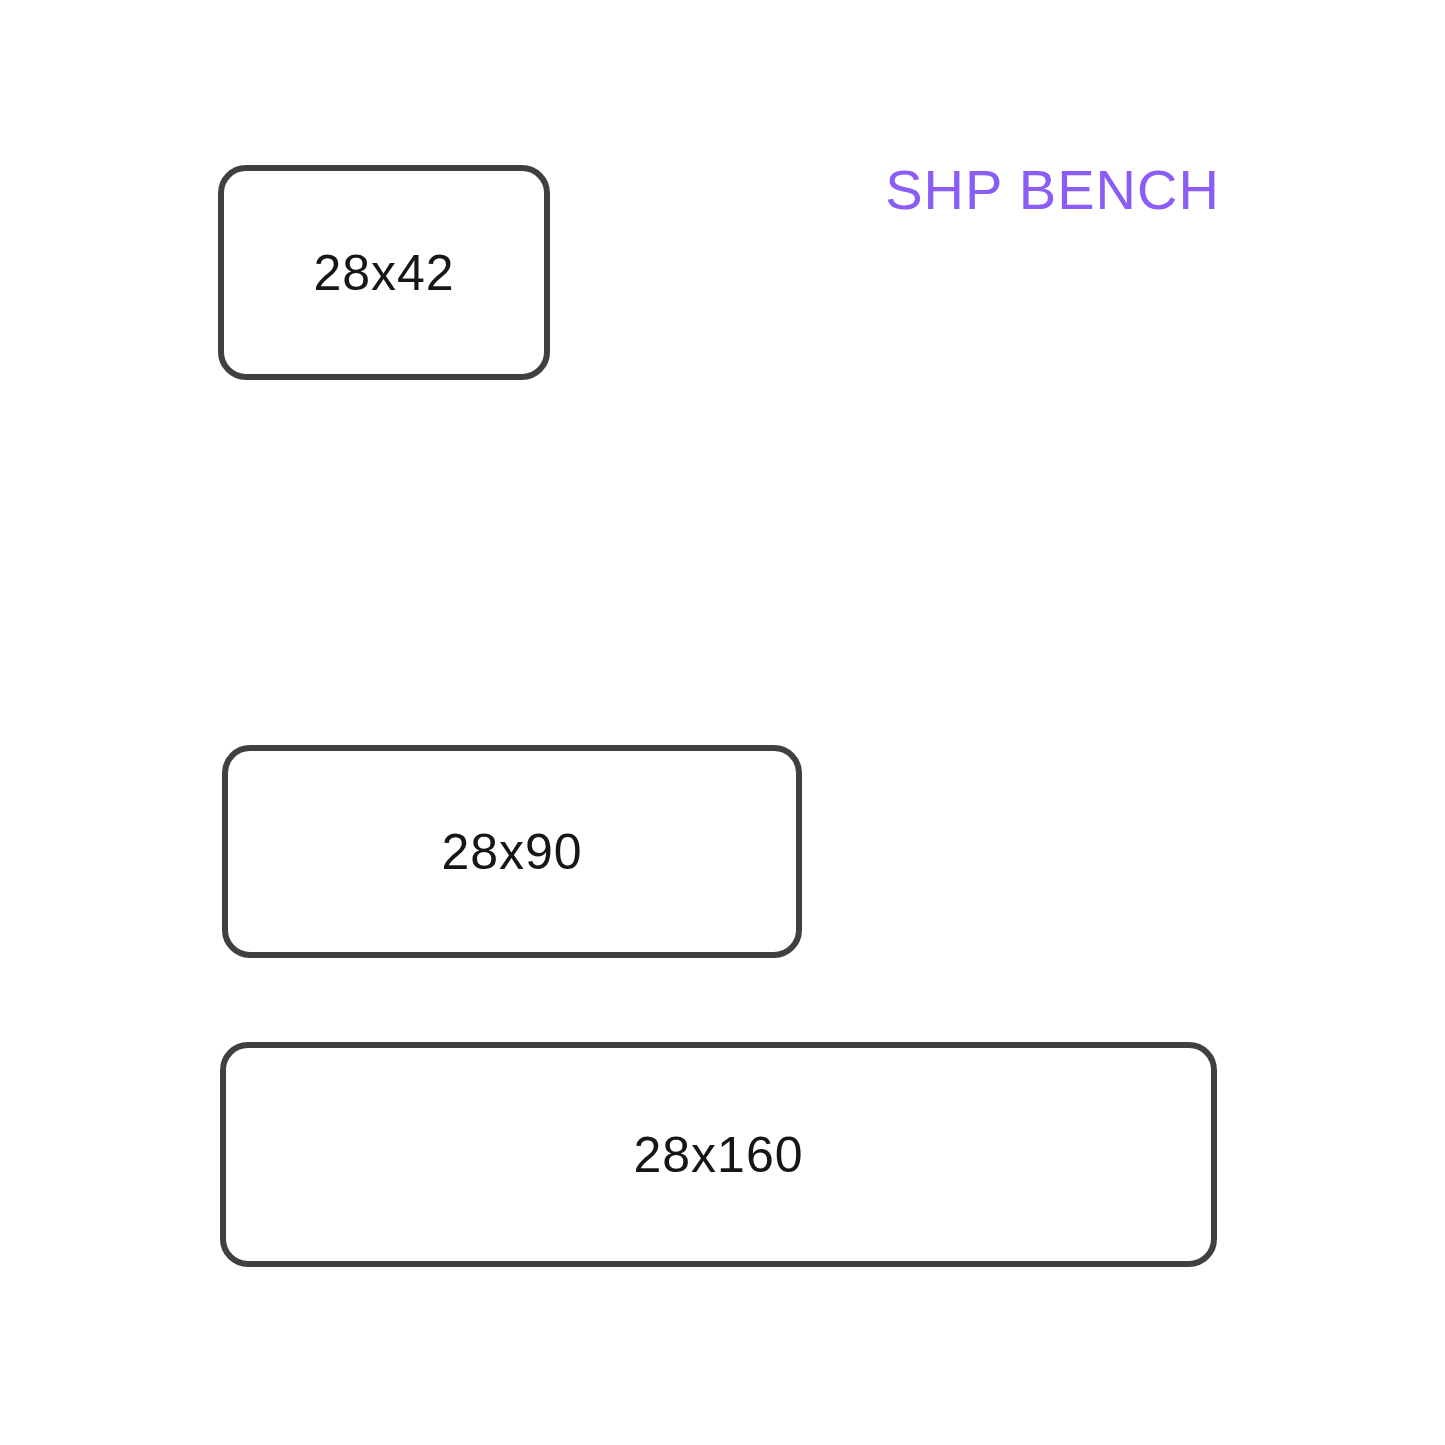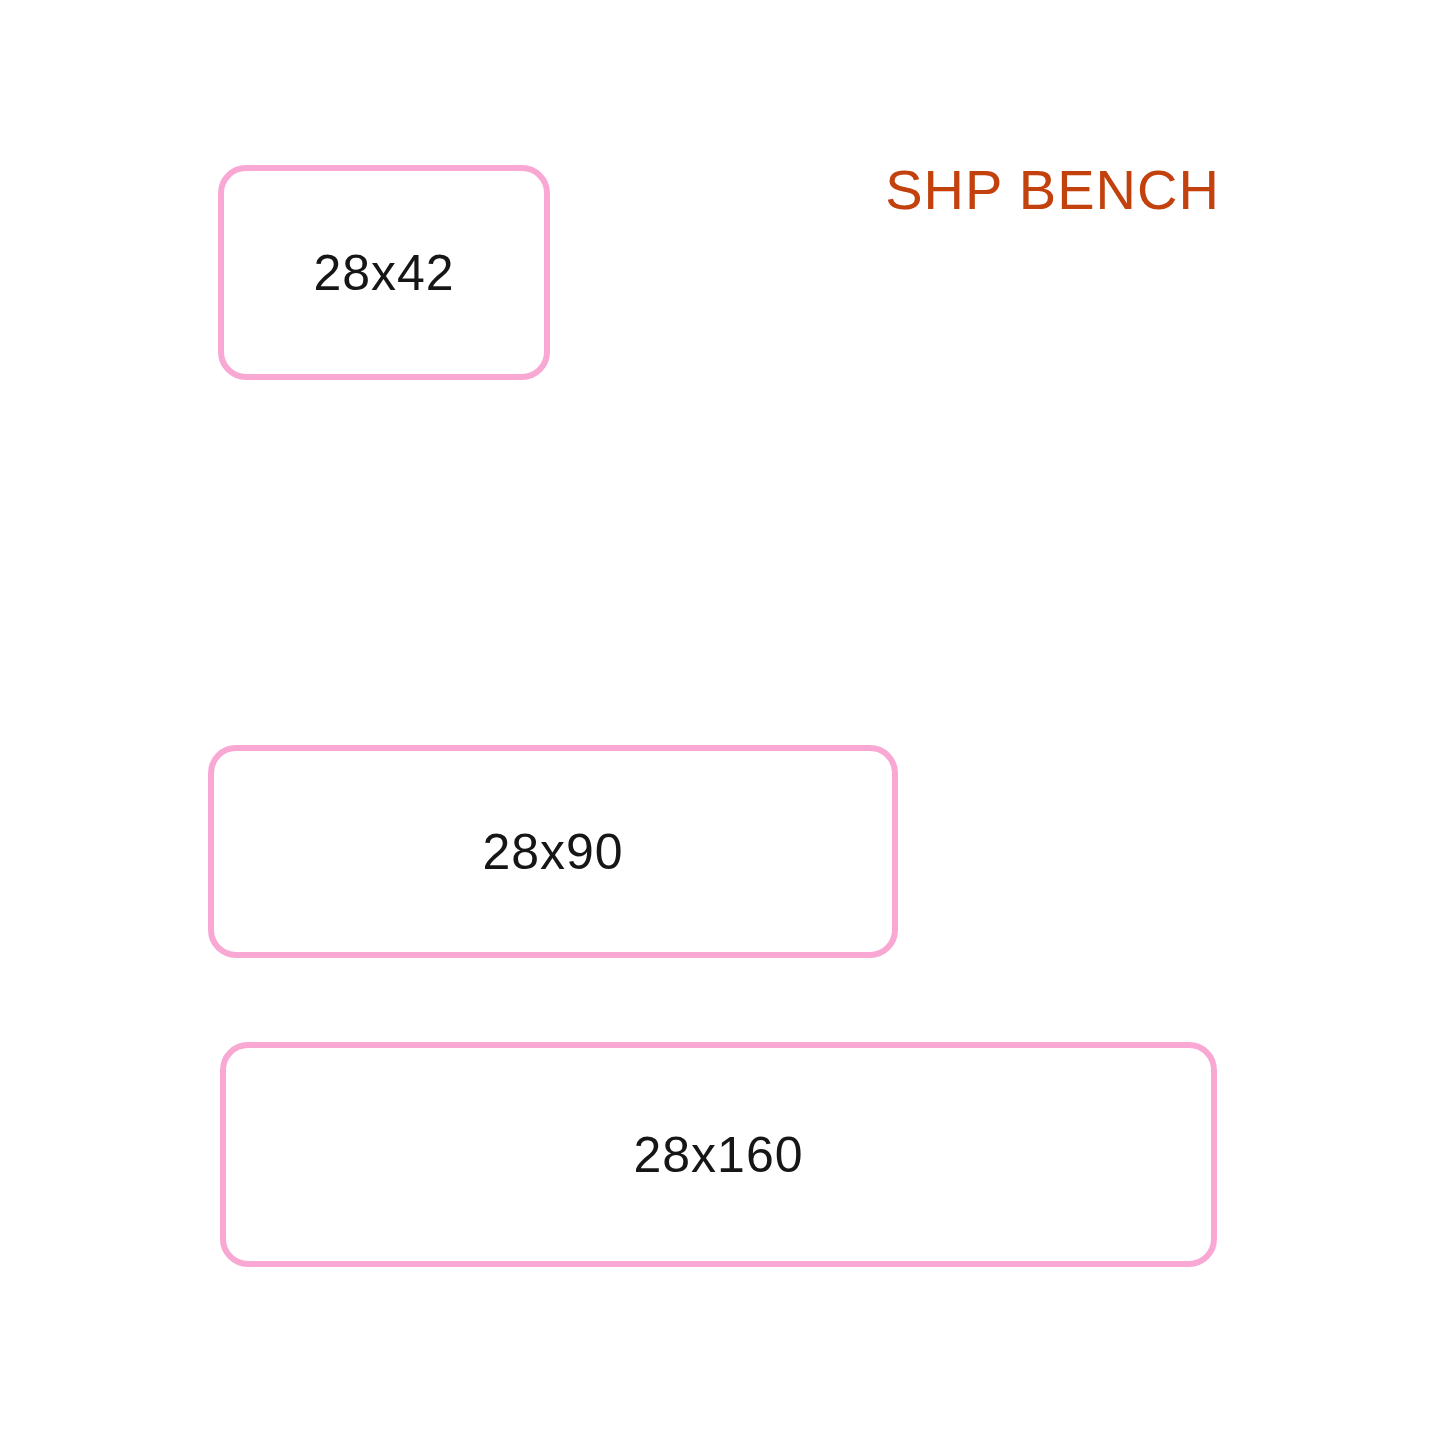--- a/index.html
+++ b/index.html
@@ -19,41 +19,41 @@
   .title {
     position: absolute;
     left: 855px;
     top: 152px;
     width: 395px;
     text-align: center;
     font-size: 56px;
     line-height: 75px;
     font-weight: 400;
     letter-spacing: 1px;
-    color: #c2410c;
+    color: #8b5cf6;
   }
   .board {
     position: absolute;
     box-sizing: border-box;
-    border: 6px solid #f9a8d4;
+    border: 6px solid #404040;
     border-radius: 28px;
     background: #ffffff;
     display: flex;
     align-items: center;
     justify-content: center;
   }
   .board .label {
     font-size: 50px;
     font-weight: 400;
     color: #161616;
     letter-spacing: 1px;
   }
   .board-1 { left: 218px; top: 165px; width: 332px; height: 215px; }
   .board-2 { left: 214px; top: 448px; width: 511px; height: 210px; }
-  .board-3 { left: 208px; top: 745px; width: 690px; height: 213px; }
+  .board-3 { left: 222px; top: 745px; width: 580px; height: 213px; }
   .board-4 { left: 220px; top: 1042px; width: 997px; height: 225px; }
 </style>
 </head>
 <body>
 
 <div class="canvas">
 
   <div class="title">
     <div>SHP BENCH</div>
   </div>

